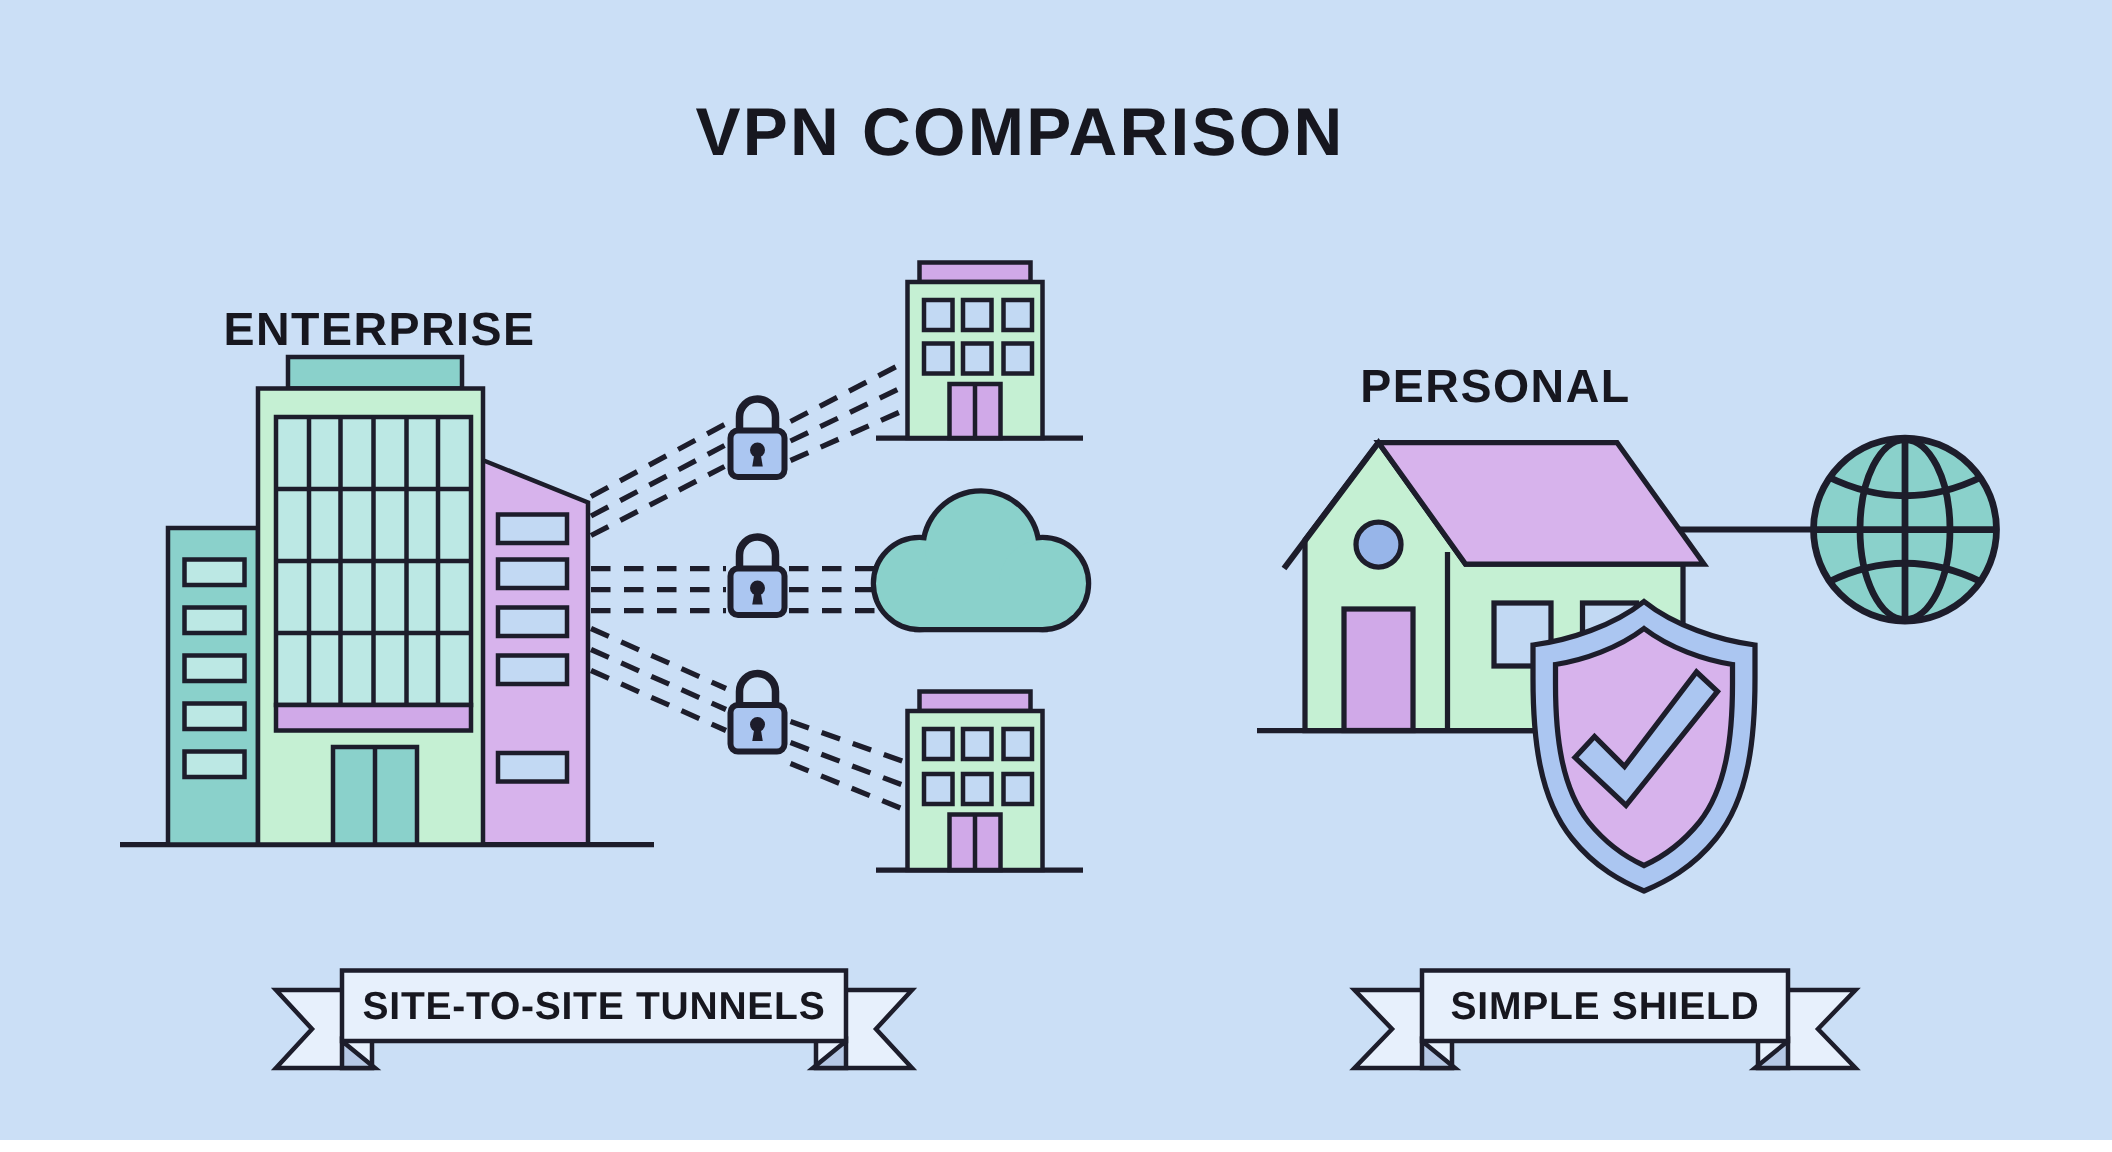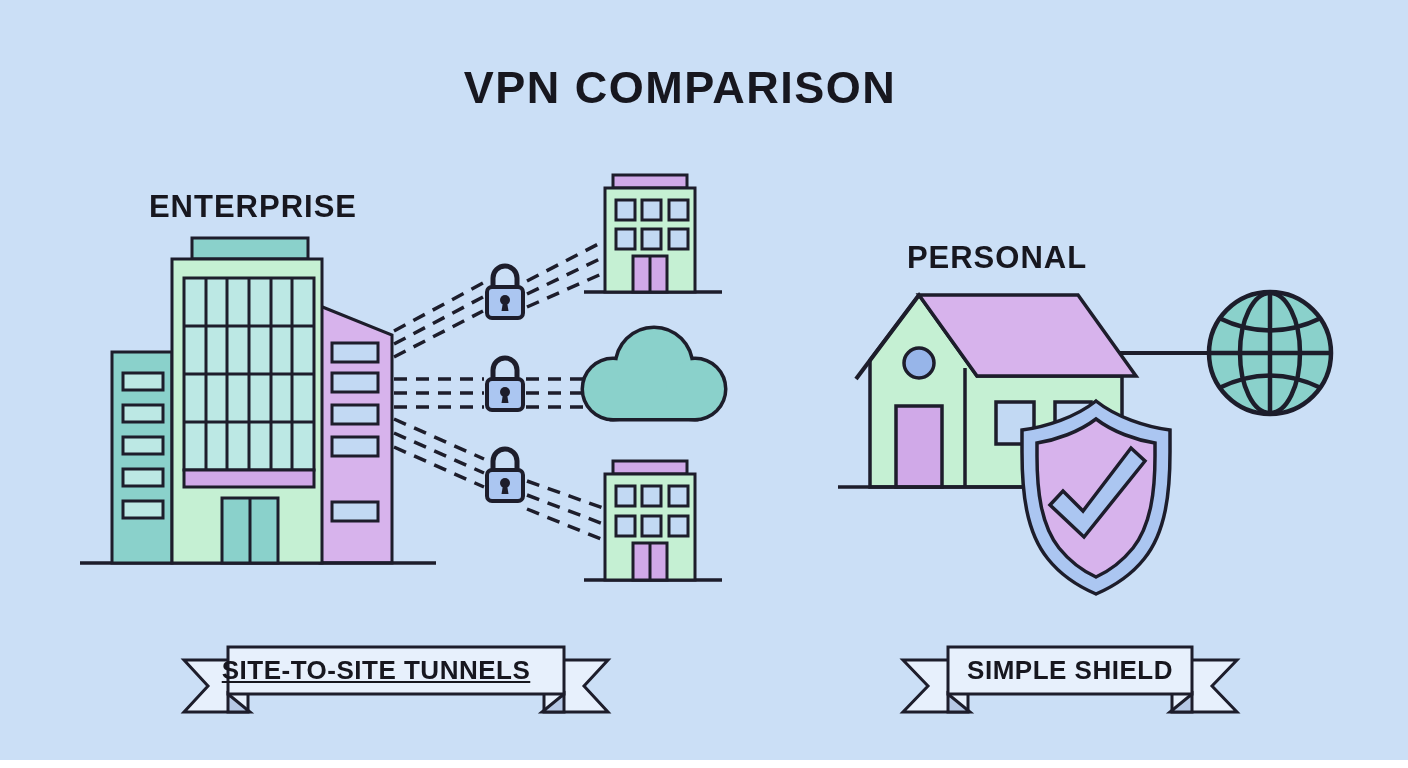--- a/index.html
+++ b/index.html
@@ -226,20 +226,20 @@
       <path class="sh fba w3" d="M 903 660 L 968 660 L 968 712 L 903 712 L 928 686 Z"></path>
       <path class="sh fba w3" d="M 1237 660 L 1172 660 L 1172 712 L 1237 712 L 1212 686 Z"></path>
       <path class="ffo sh w3" d="M 948 694 L 970 712 L 948 712 Z"></path>
       <path class="ffo sh w3" d="M 1192 694 L 1170 712 L 1192 712 Z"></path>
       <rect class="sh fba w3" x="948" y="647" width="244" height="47"></rect>
     </g>
   </svg>
 
   <div class="label title-label" style="left:680px; top:65px;">VPN COMPARISON</div>
 
-  <div class="label section-label" style="left:253px; top:191px;">ENTERPRISE</div>
+  <div class="label section-label" style="left:253px; top:204px;">ENTERPRISE</div>
 
   <div class="label section-label" style="left:997px; top:242px;text-align:right;">PERSONAL</div>
 
-  <div class="label banner-label" style="left:376px; top:657px;text-decoration:underline;">SITE-TO-SITE TUNNELS</div>
+  <div class="label banner-label" style="left:396px; top:657px;">SITE-TO-SITE TUNNELS</div>
 
   <div class="label banner-label" style="left:1070px; top:657px;text-align:center;">SIMPLE SHIELD</div>
 </div>
 
 </body></html>

